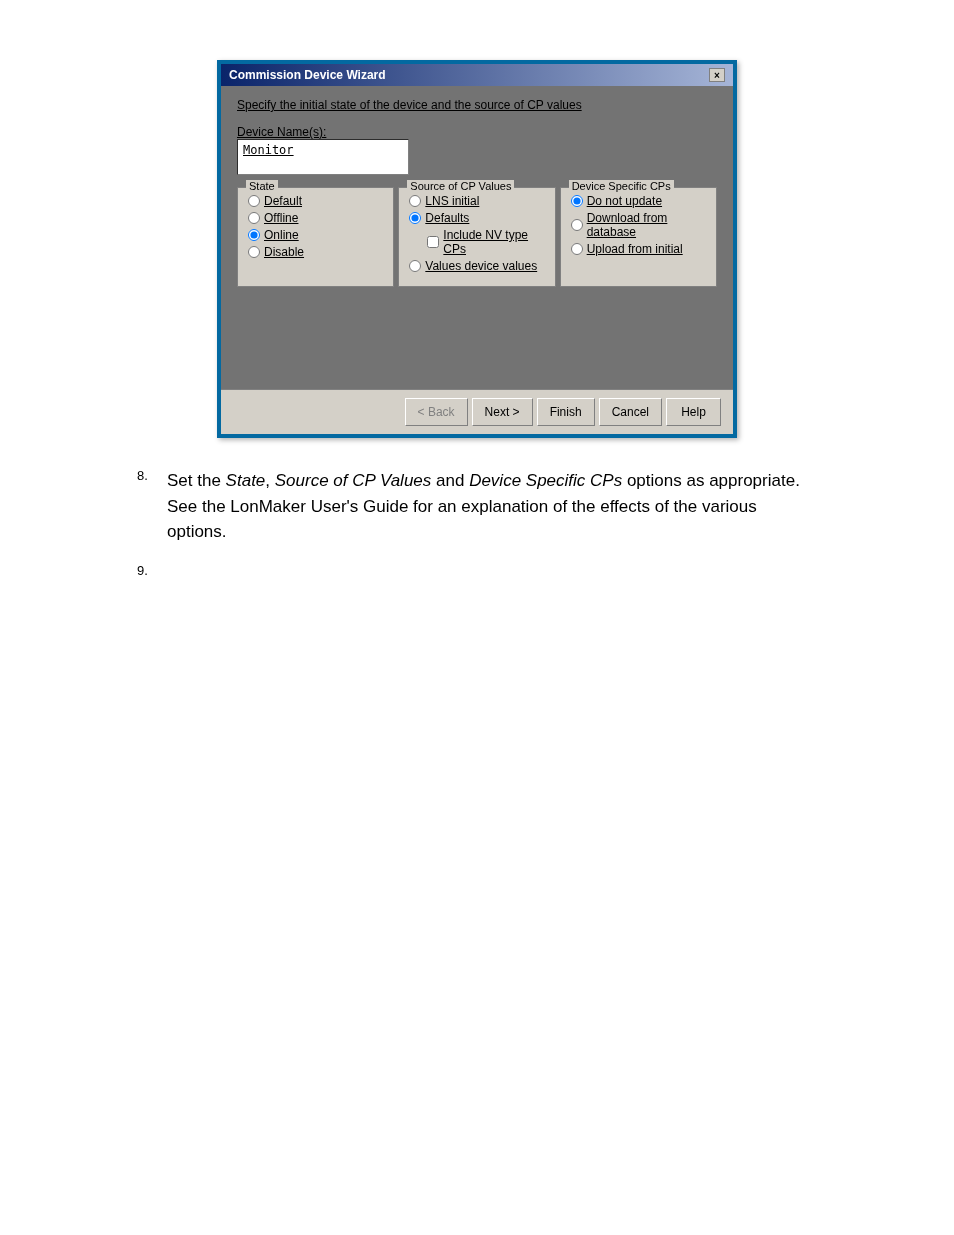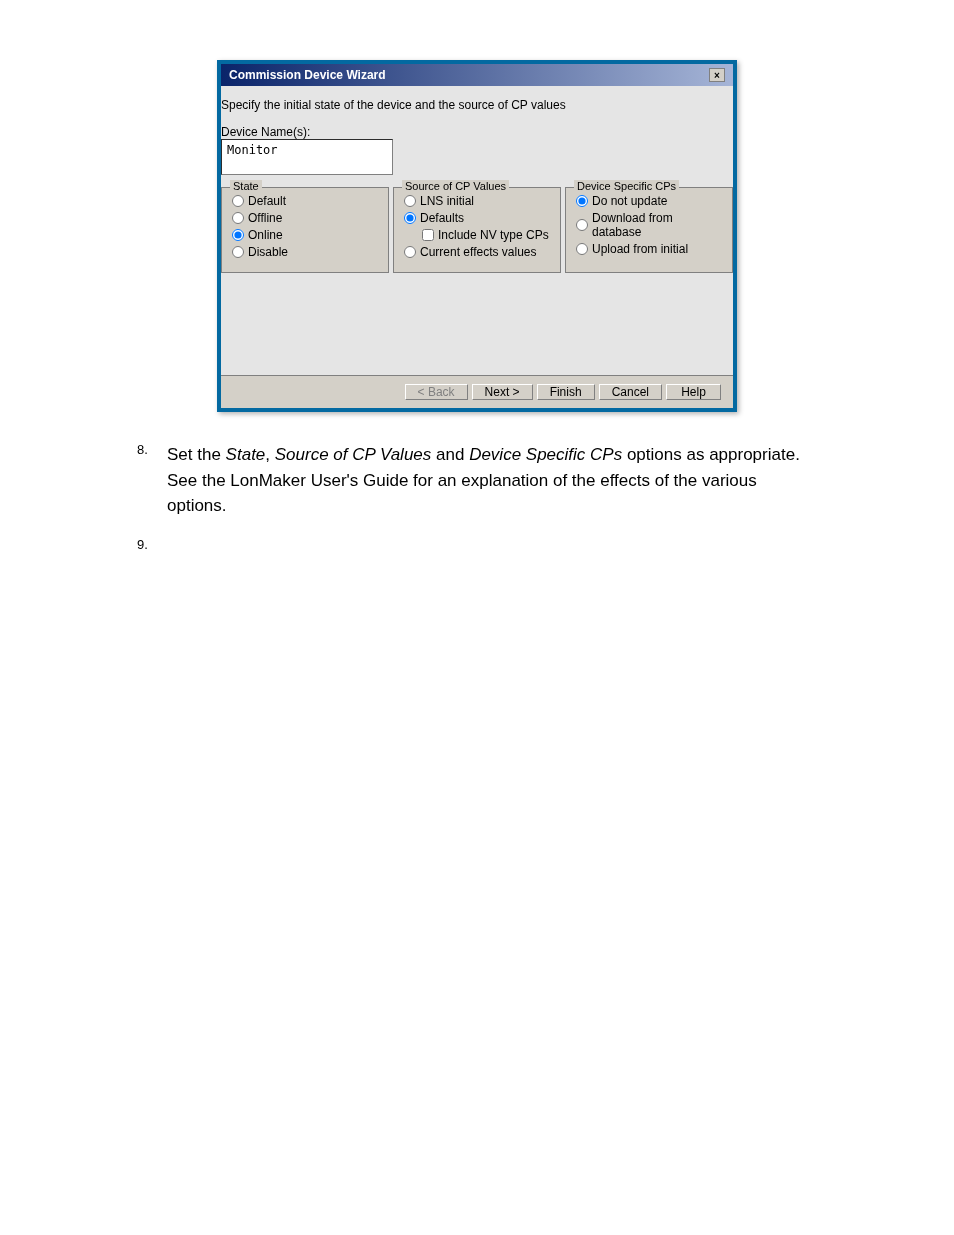--- a/index.html
+++ b/index.html
@@ -54,22 +54,23 @@
       align-items: center;
       justify-content: center;
       font-size: 10px;
       font-weight: bold;
       color: #000;
       cursor: pointer;
       font-family: Arial, sans-serif;
     }
 
     .dialog-body {
-      padding: 12px 0;
-      background: #e5e5e5;
+      padding: 12px 16px;
+      background: #737373;
+      text-decoration: underline;
     }
 
     .dialog-description {
       font-size: 12px;
       color: #000;
       margin-bottom: 10px;
     }
 
     .device-name-row {
       display: flex;
@@ -156,21 +157,21 @@
       display: flex;
       justify-content: flex-end;
       gap: 4px;
       background: #d4d0c8;
     }
 
     .btn {
       background: #d4d0c8;
       border: 1px solid;
       border-color: #ffffff #808080 #808080 #ffffff;
-      padding: 0 12px;
+      padding: 6px 12px;
       font-size: 12px;
       cursor: pointer;
       min-width: 55px;
       text-align: center;
     }
 
     .btn-back {
       color: #808080;
     }
 
@@ -255,21 +256,21 @@
             <div class="radio-item">
               <input type="radio" name="cp_source" checked="" style="">
               <label>Defaults</label>
             </div>
             <div class="checkbox-item">
               <input type="checkbox" style="">
               <label>Include NV type CPs</label>
             </div>
             <div class="radio-item">
               <input type="radio" name="cp_source" style="">
-              <label>Current effects values</label>
+              <label>Values device values</label>
             </div>
           </div>
 
           <div class="group-box">
             <span class="group-box-title">Device Specific CPs</span>
             <div class="radio-item">
               <input type="radio" name="device_specific" checked="" style="">
               <label>Do not update</label>
             </div>
             <div class="radio-item">

